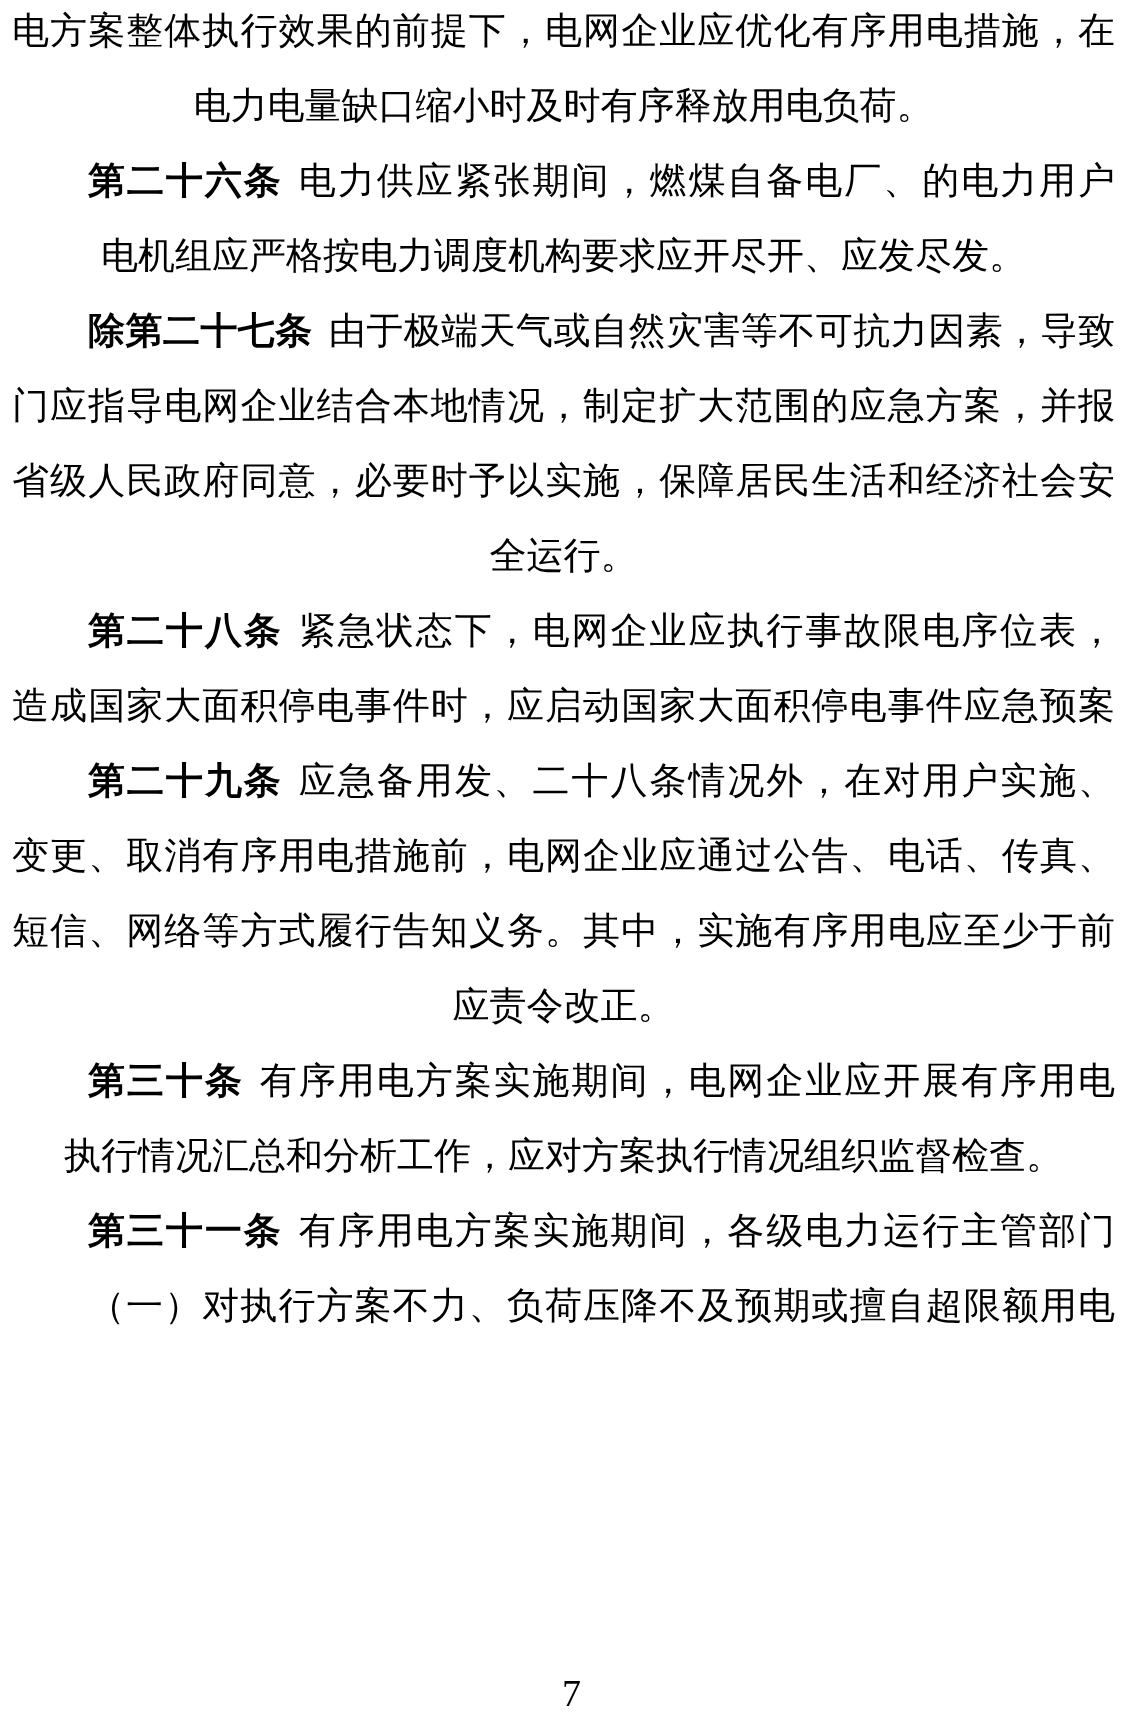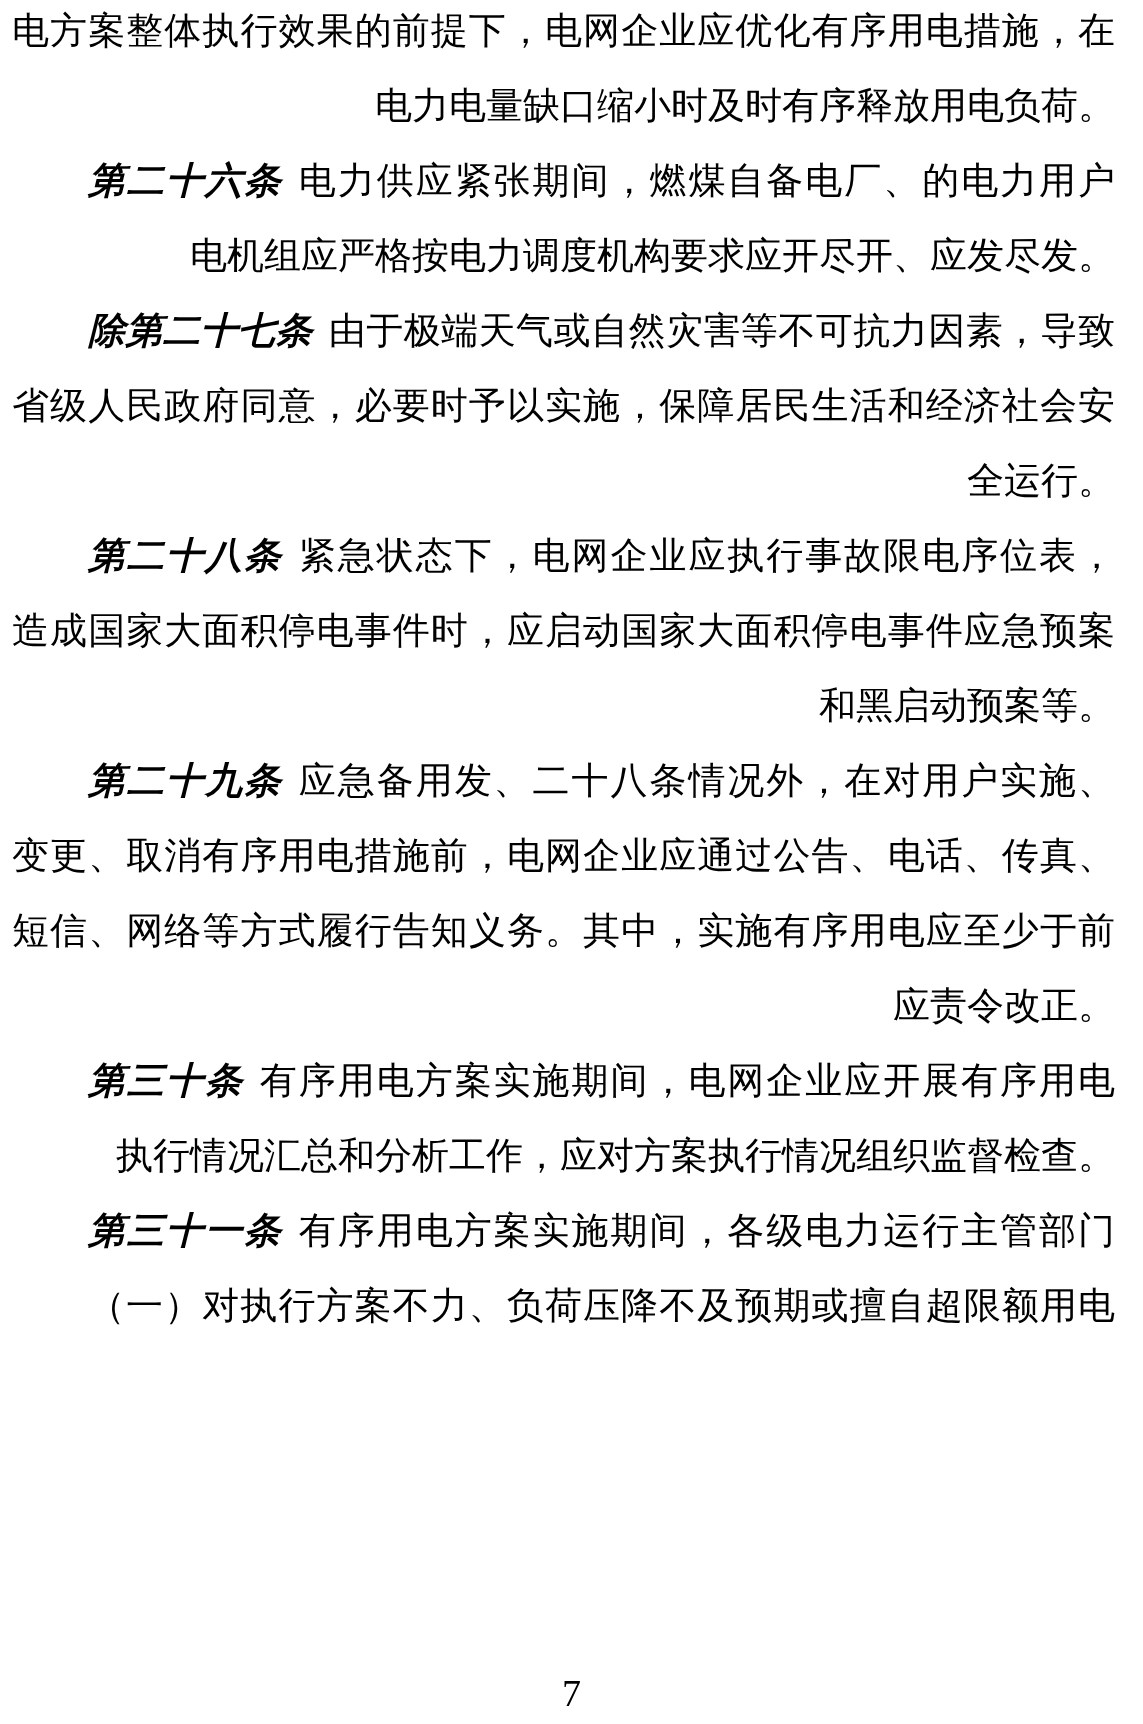--- a/index.html
+++ b/index.html
@@ -19,35 +19,34 @@
     position: absolute;
     left: 12px;
     top: -7px;
     width: 1103px;
   }
   .line {
     font-size: 37px;
     line-height: 75px;
     height: 75px;
     white-space: nowrap;
-    text-align: right;
+    text-align: center;
   }
   .line.j {
     white-space: normal;
     text-align: justify;
     text-align-last: justify;
     text-justify: inter-character;
   }
   .line.indent {
     padding-left: 76px;
   }
   .b {
     font-weight: bold;
     margin-right: 16px;
-    font-style: italic;
   }
   .pagenum {
     position: absolute;
     left: 0;
     top: 1662px;
     width: 1143px;
     height: 62px;
     line-height: 62px;
     text-align: center;
     font-size: 38px;
@@ -55,25 +54,25 @@
 </style>
 </head>
 <body>
 
 <div class="content">
   <div class="line j"><span>电方案整体执行效果的前提下，电网企业应优化有序用电措施，在</span></div>
   <div class="line"><span>电力电量缺口缩小时及时有序释放用电负荷。</span></div>
   <div class="line j indent"><span class="b">第二十六条</span><span>电力供应紧张期间，燃煤自备电厂、的电力用户</span></div>
   <div class="line"><span>电机组应严格按电力调度机构要求应开尽开、应发尽发。</span></div>
   <div class="line j indent"><span class="b">除第二十七条</span><span>由于极端天气或自然灾害等不可抗力因素，导致</span></div>
+  <div class="line j"><span>门应指导电网企业结合本地情况，制定扩大范围的应急方案，并报</span></div>
   <div class="line j"><span>省级人民政府同意，必要时予以实施，保障居民生活和经济社会安</span></div>
   <div class="line"><span>全运行。</span></div>
   <div class="line j indent"><span class="b">第二十八条</span><span>紧急状态下，电网企业应执行事故限电序位表，</span></div>
   <div class="line j"><span>造成国家大面积停电事件时，应启动国家大面积停电事件应急预案</span></div>
-  <div class="line"><span>和黑启动预案等。</span></div>
   <div class="line j indent"><span class="b">第二十九条</span><span>应急备用发、二十八条情况外，在对用户实施、</span></div>
   <div class="line j"><span>变更、取消有序用电措施前，电网企业应通过公告、电话、传真、</span></div>
   <div class="line j"><span>短信、网络等方式履行告知义务。其中，实施有序用电应至少于前</span></div>
   <div class="line"><span>应责令改正。</span></div>
   <div class="line j indent"><span class="b">第三十条</span><span>有序用电方案实施期间，电网企业应开展有序用电</span></div>
   <div class="line"><span>执行情况汇总和分析工作，应对方案执行情况组织监督检查。</span></div>
   <div class="line j indent"><span class="b">第三十一条</span><span>有序用电方案实施期间，各级电力运行主管部门</span></div>
   <div class="line j indent"><span>（一）对执行方案不力、负荷压降不及预期或擅自超限额用电</span></div>
 </div>
 

